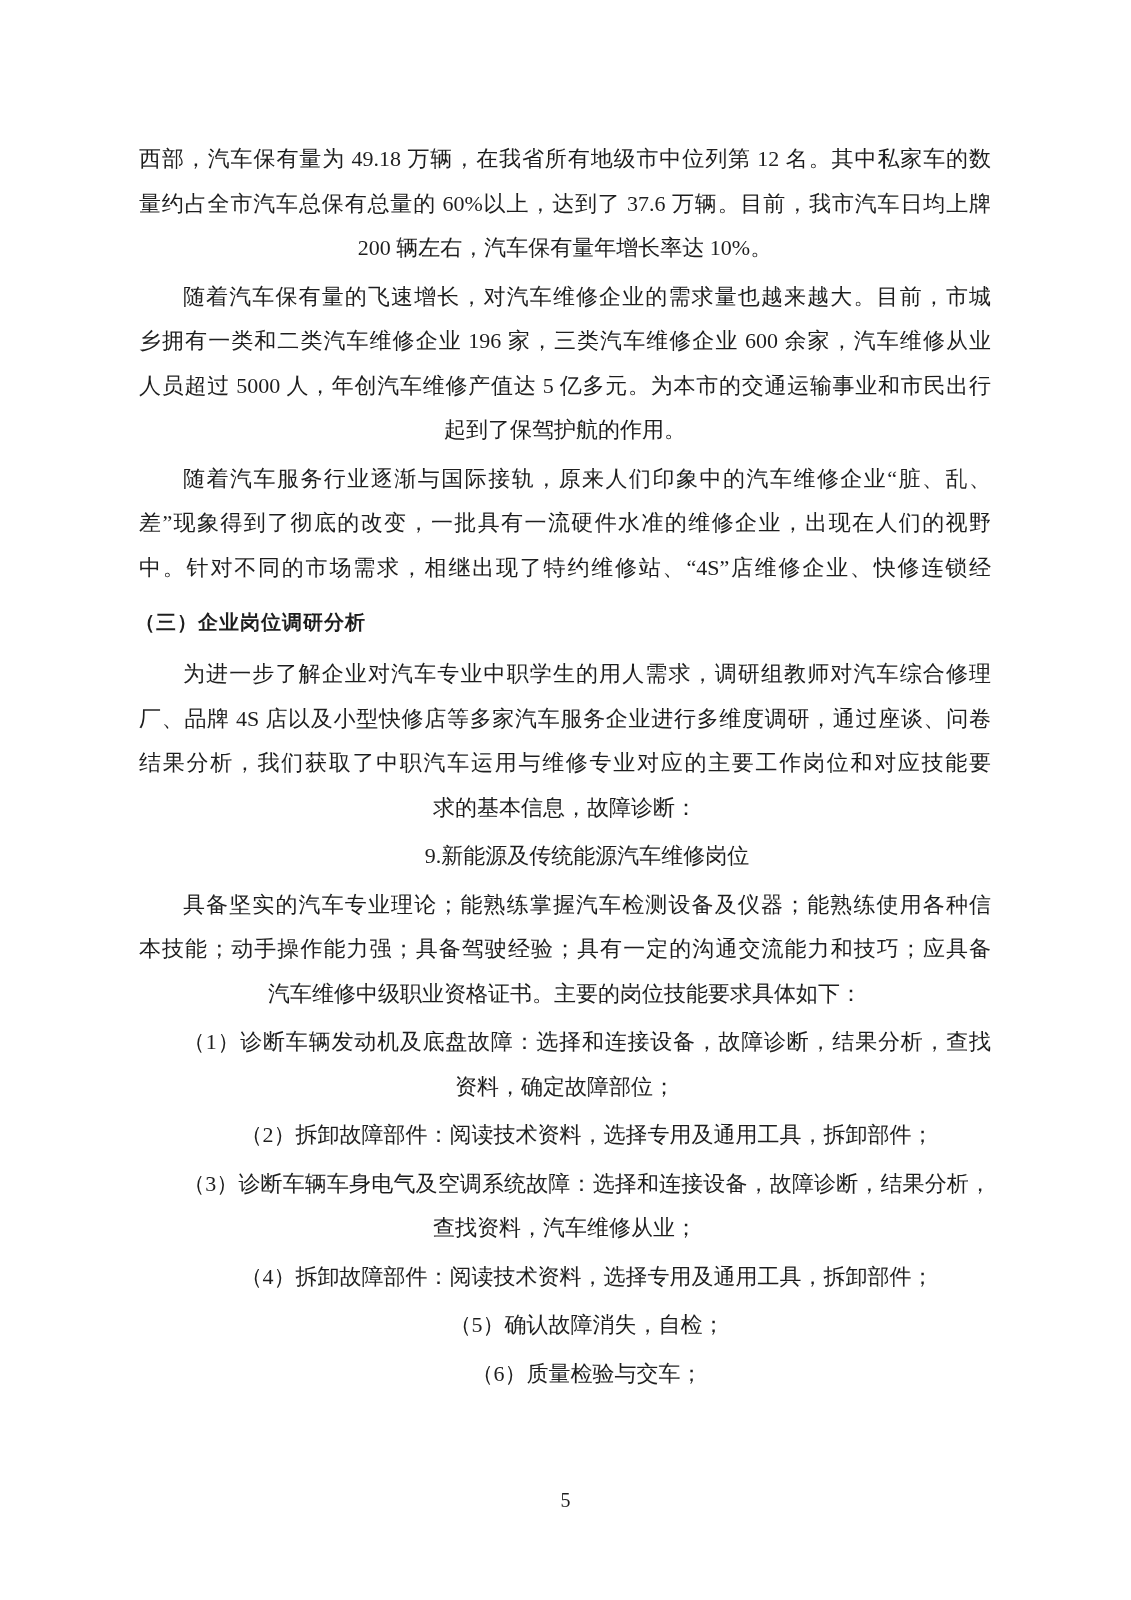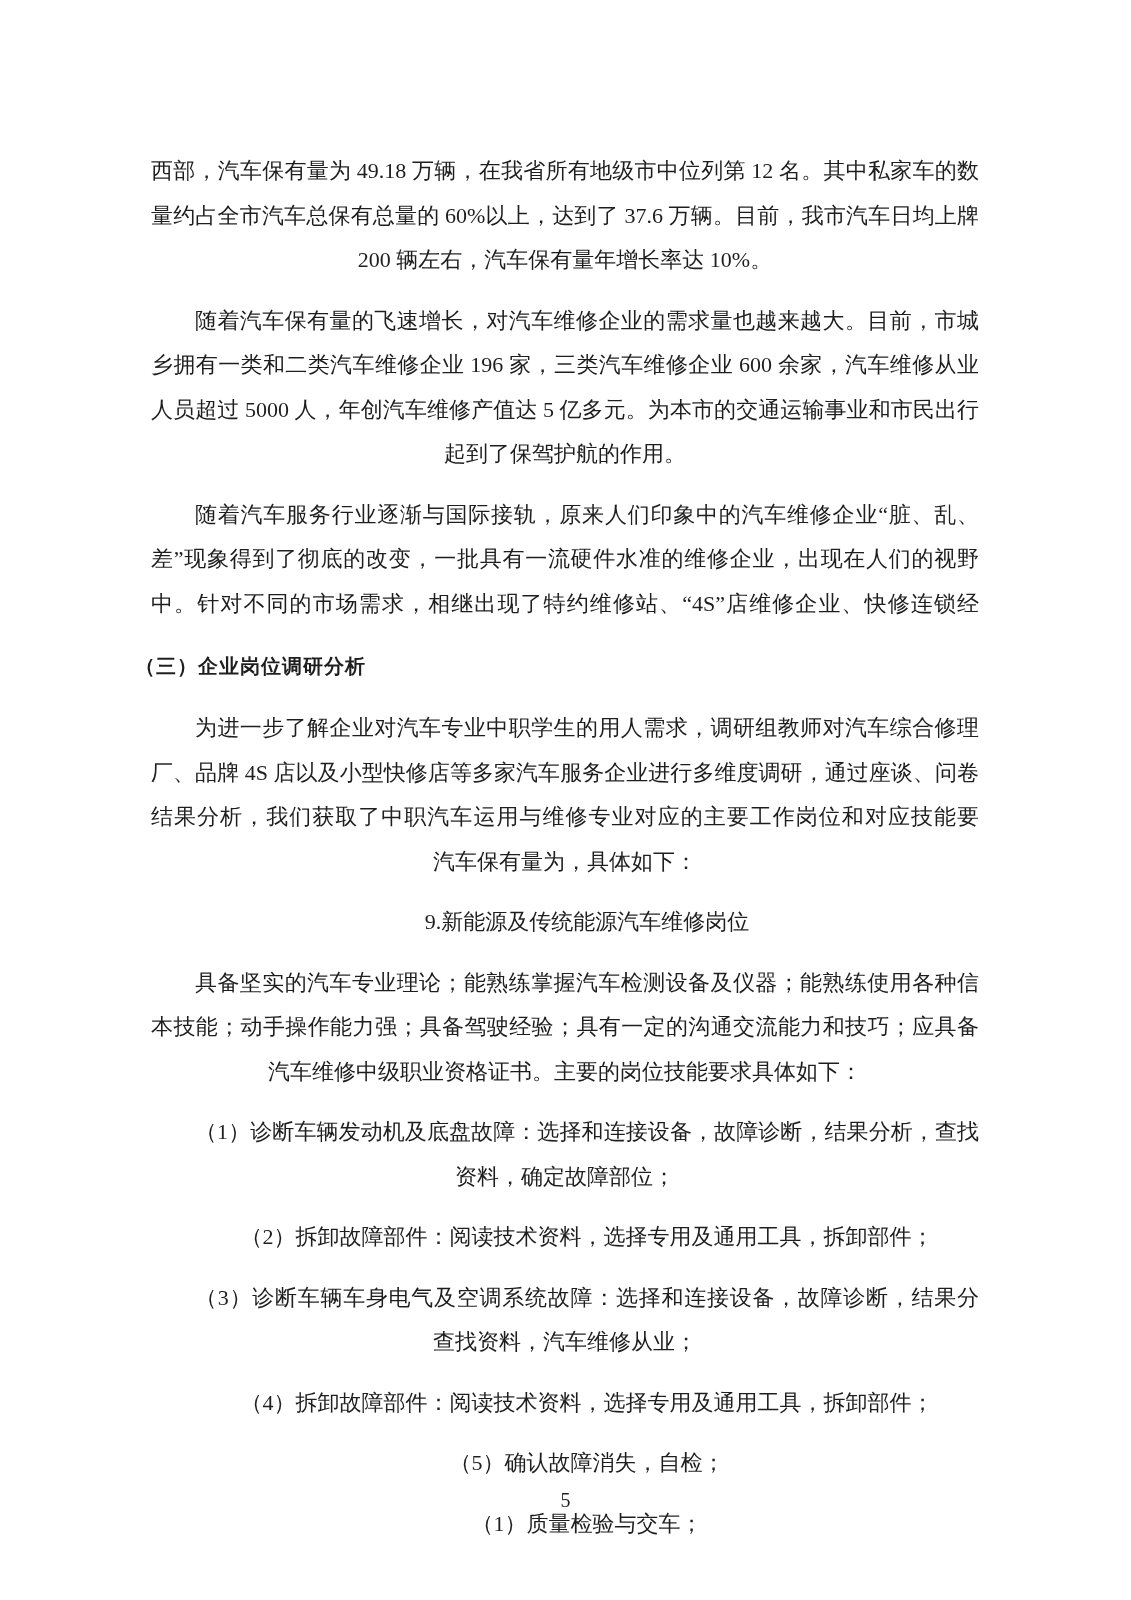--- a/index.html
+++ b/index.html
@@ -16,21 +16,21 @@
     font-family: "Liberation Serif", "DejaVu Serif", serif;
     color: #1e1e1e;
   }
   .content {
     position: absolute;
     left: 135px;
     top: 133px;
     width: 860px;
     font-size: 22px;
   }
-  .paragraph { margin: 16px; }
+  .paragraph { margin: 4px; }
   .line {
     height: 44.5px;
     line-height: 44.5px;
     overflow: hidden;
     text-align: center;
   }
   
   .line.j {
     text-align: justify;
     text-align-last: justify;
@@ -75,21 +75,21 @@
       <div class="paragraph">
         <div class="line j indent">随着汽车服务行业逐渐与国际接轨，原来人们印象中的汽车维修企业“脏、乱、</div>
         <div class="line j">差”现象得到了彻底的改变，一批具有一流硬件水准的维修企业，出现在人们的视野</div>
         <div class="line j">中。针对不同的市场需求，相继出现了特约维修站、“4S”店维修企业、快修连锁经</div>
       </div>
       <h2 class="heading">（三）企业岗位调研分析</h2>
       <div class="paragraph">
         <div class="line j indent">为进一步了解企业对汽车专业中职学生的用人需求，调研组教师对汽车综合修理</div>
         <div class="line j">厂、品牌 4S 店以及小型快修店等多家汽车服务企业进行多维度调研，通过座谈、问卷</div>
         <div class="line j">结果分析，我们获取了中职汽车运用与维修专业对应的主要工作岗位和对应技能要</div>
-        <div class="line">汽车保有量为，具体如下：</div>
+        <div class="line">求的基本信息，故障诊断：</div>
       </div>
       <div class="paragraph">
         <div class="line indent">9.新能源及传统能源汽车维修岗位</div>
       </div>
       <div class="paragraph">
         <div class="line j indent">具备坚实的汽车专业理论；能熟练掌握汽车检测设备及仪器；能熟练使用各种信</div>
         <div class="line j">本技能；动手操作能力强；具备驾驶经验；具有一定的沟通交流能力和技巧；应具备</div>
         <div class="line">汽车维修中级职业资格证书。主要的岗位技能要求具体如下：</div>
       </div>
       <div class="paragraph">
@@ -103,19 +103,19 @@
         <div class="line j indent">（3）诊断车辆车身电气及空调系统故障：选择和连接设备，故障诊断，结果分析，</div>
         <div class="line">查找资料，汽车维修从业；</div>
       </div>
       <div class="paragraph">
         <div class="line indent">（4）拆卸故障部件：阅读技术资料，选择专用及通用工具，拆卸部件；</div>
       </div>
       <div class="paragraph">
         <div class="line indent">（5）确认故障消失，自检；</div>
       </div>
       <div class="paragraph">
-        <div class="line indent">（1）质量检验与交车；</div>
+        <div class="line indent">（6）质量检验与交车；</div>
       </div>
     </main>
   <footer class="footer">
     <span>5</span>
   </footer>
 </div>
 
 </body></html>

